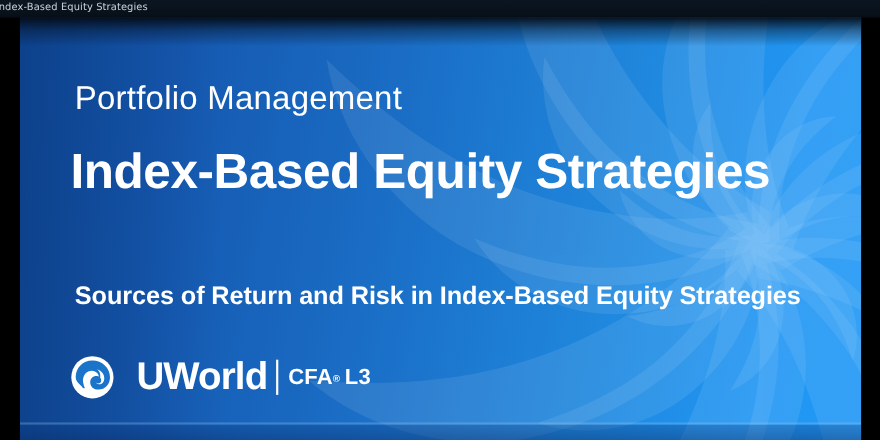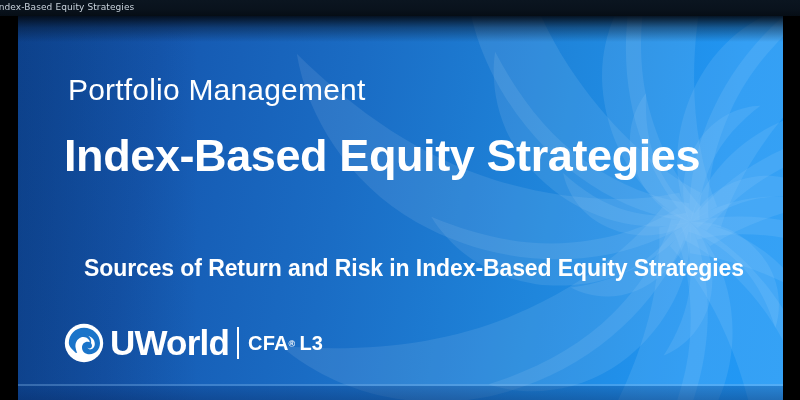--- a/index.html
+++ b/index.html
@@ -158,40 +158,39 @@
   #subtitle {
     position: absolute;
     left: 50px;
     top: 236px;
     font-size: 23px;
     line-height: 32px;
     font-weight: 600;
     color: #ffffff;
     white-space: nowrap;
     letter-spacing: -0.1px;
-    margin-left: 16px;
   }
 
   
   #logo {
     position: absolute;
     left: 46px;
     top: 303px;
     height: 48px;
     display: flex;
     align-items: center;
   }
   #logo-mark {
     width: 40px;
     height: 40px;
     flex: 0 0 auto;
     display: block;
   }
   #logo-wordmark {
-    margin-left: 6px;
+    margin-left: 20px;
     font-size: 35px;
     line-height: 40px;
     font-weight: 700;
     color: #ffffff;
     letter-spacing: -0.8px;
     white-space: nowrap;
   }
   #logo-divider {
     width: 2px;
     height: 32px;

